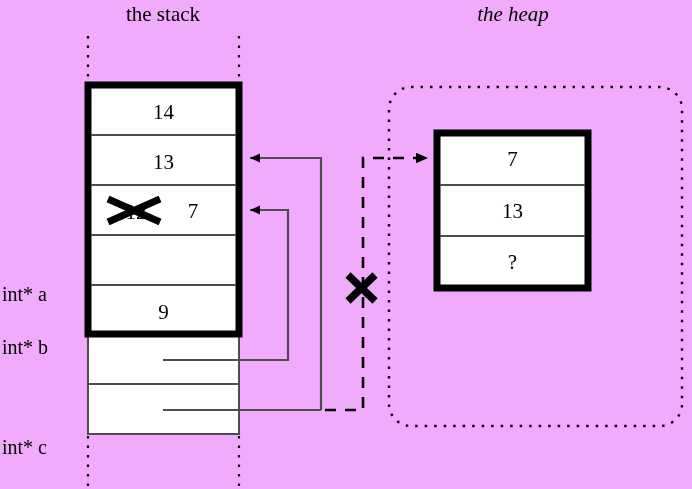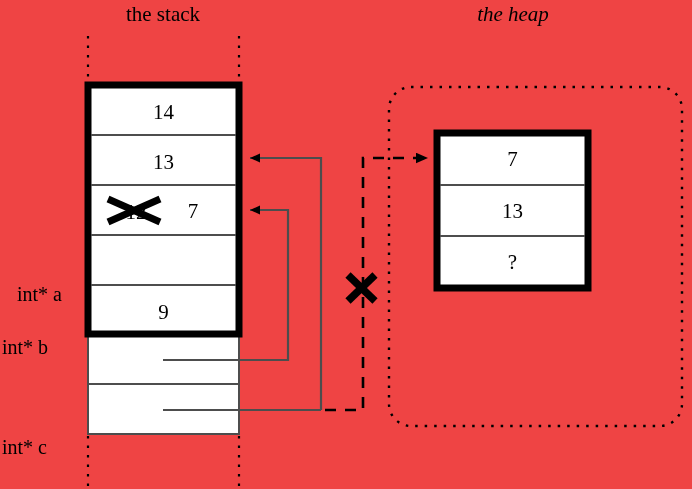--- a/index.html
+++ b/index.html
@@ -4,21 +4,21 @@
 <style>
   html, body {
     margin: 0;
     padding: 0;
     background: #ffffff;
   }
   #canvas {
     position: relative;
     width: 692px;
     height: 489px;
-    background: #ef4444;
+    background: #f0abfc;
     overflow: hidden;
     font-family: "Liberation Serif", "DejaVu Serif", serif;
   }
   svg.layer {
     position: absolute;
     left: 0;
     top: 0;
     width: 692px;
     height: 489px;
   }
@@ -117,21 +117,21 @@
       <line x1="440" y1="236" x2="585" y2="236" stroke="#4d4d4d" stroke-width="2.2"></line>
     </g>
   </svg>
 
   <div class="cell-value" style="left:91px; top:100px; width:145px;">14</div>
   <div class="cell-value" style="left:91px; top:150px; width:145px;">13</div>
   <div class="cell-value" style="left:91px; top:200px; width:90px;">12</div>
   <div class="cell-value" style="left:168px; top:199px; width:50px;">7</div>
   <div class="cell-value" style="left:91px; top:300px; width:145px;">9</div>
 
-  <div class="var-label" style="left:2px; top:283px;margin-left:15px;">int* a</div>
+  <div class="var-label" style="left:2px; top:283px;">int* a</div>
   <div class="var-label" style="left:2px; top:336px;">int* b</div>
   <div class="var-label" style="left:2px; top:400px;margin-top:36px;">int* c</div>
 
   <div class="cell-value" style="left:440px; top:147px; width:145px;">7</div>
   <div class="cell-value" style="left:440px; top:199px; width:145px;">13</div>
   <div class="cell-value" style="left:440px; top:250px; width:145px;">?</div>
 
 </div>
 
 </body></html>

